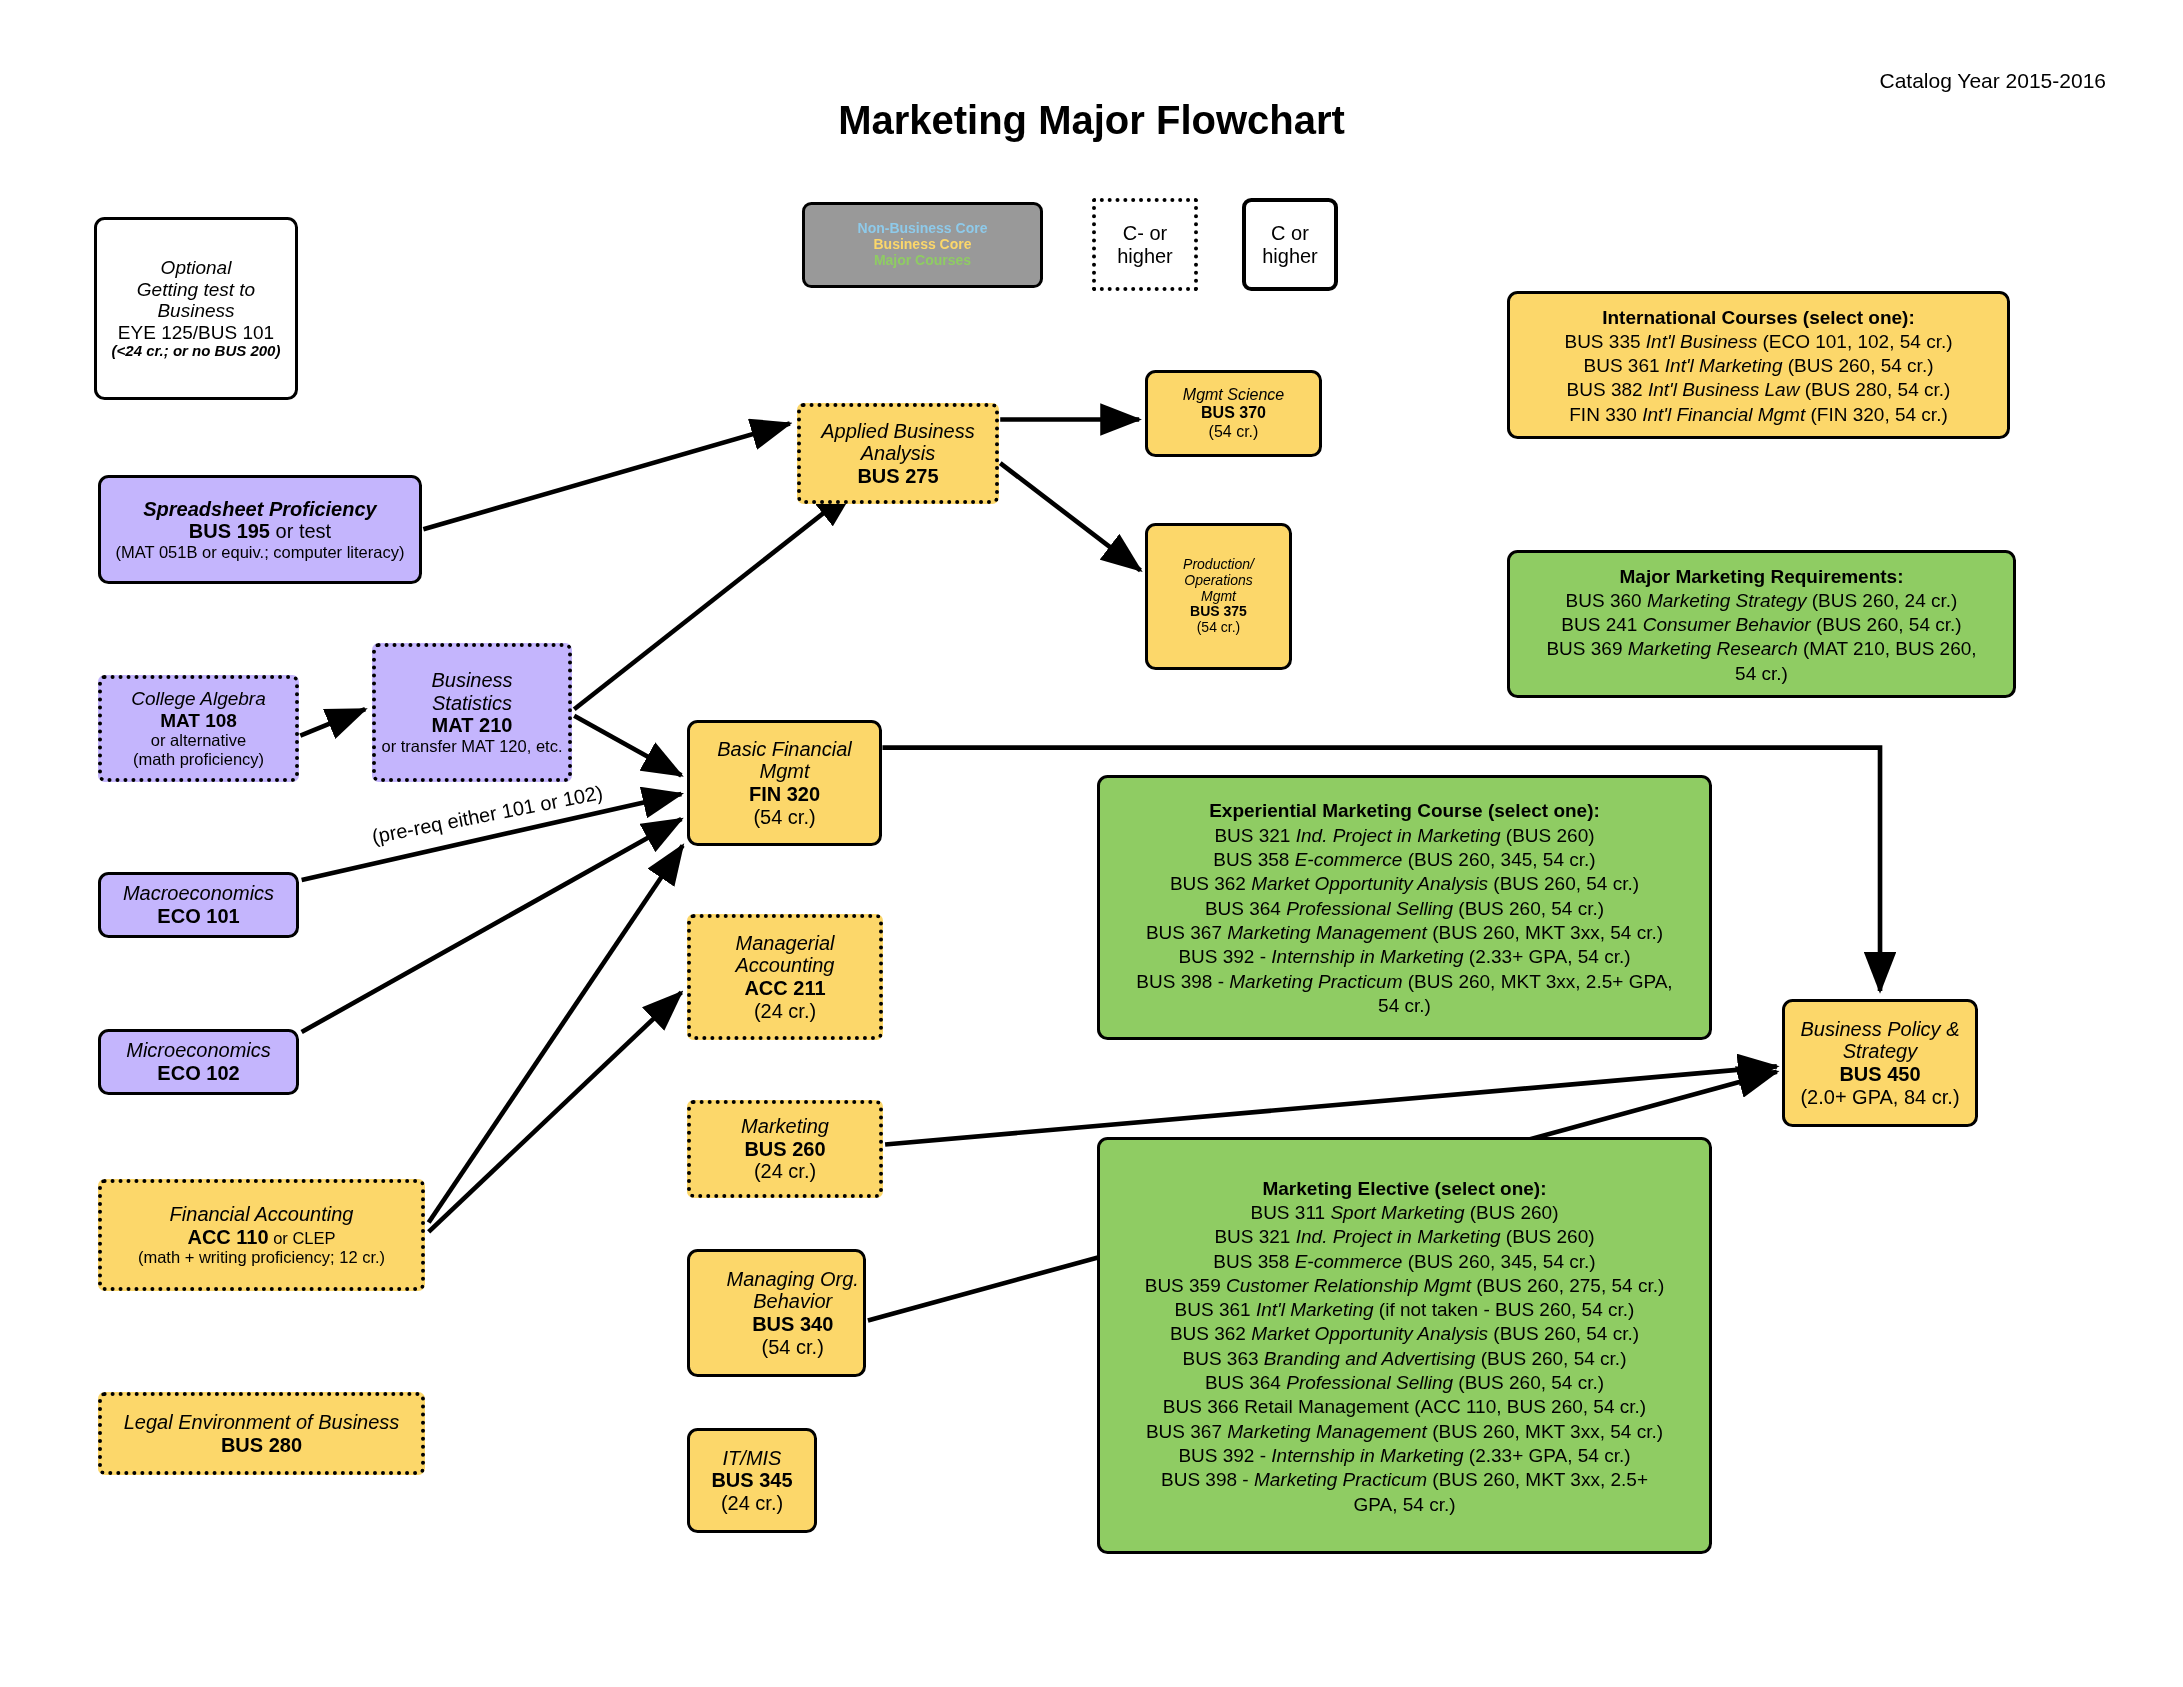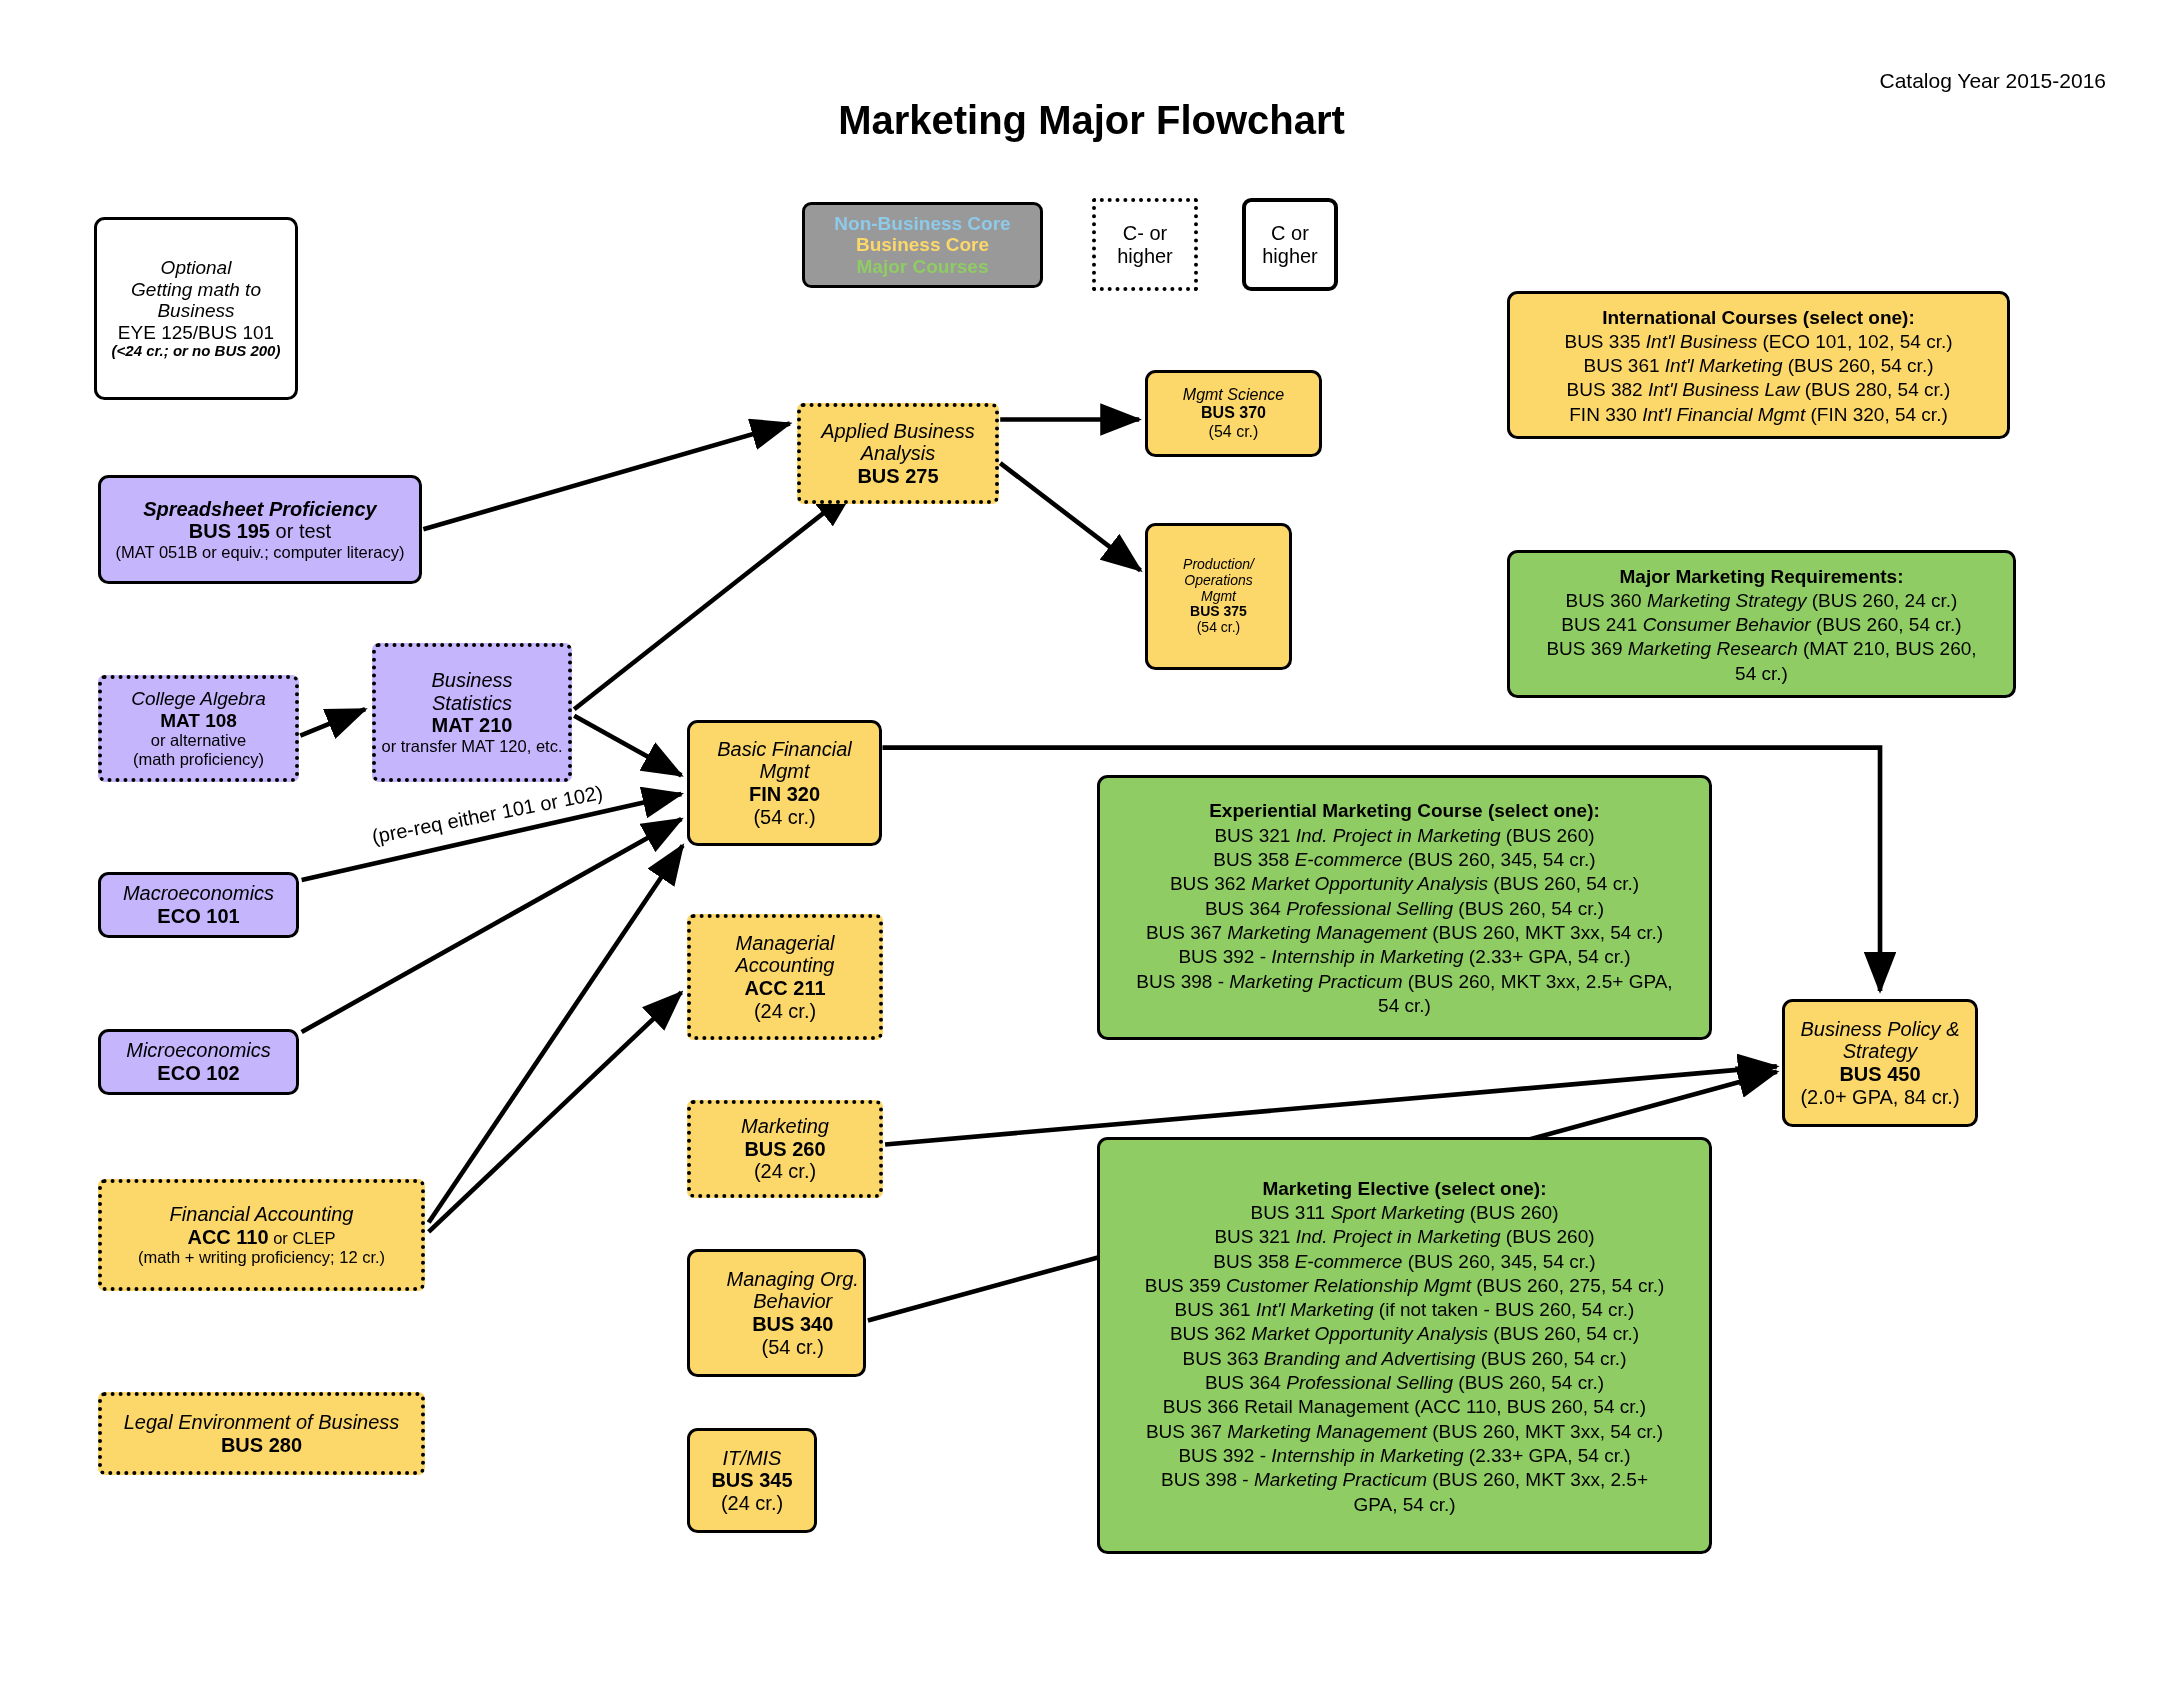--- a/index.html
+++ b/index.html
@@ -66,21 +66,21 @@
     position: absolute;
     right: 77px; top: 69px;
     font-size: 21px;
     z-index: 6;
   }
 
   
   #legend {
     left: 802px; top: 202px; width: 241px; height: 86px;
     border-radius: 9.3px;
-    font-size: 19px; font-weight: bold;
+    font-size: 14px; font-weight: bold;
     justify-content: center;
     padding: 0;
   }
   #legend .lg1 { color: #8ECAEA; }
   #legend .lg2 { color: #FCD76A; }
   #legend .lg3 { color: #8FCC63; }
 
   #key-cminus { left: 1092px; top: 198px; width: 106px; height: 93px;
     border: 4.6px dotted #000; border-radius: 2.6px; font-size: 20px; background:#fff; }
   #key-c      { left: 1242px; top: 198px; width: 96px; height: 93px;
@@ -186,21 +186,21 @@
     <span class="ln">C- or</span>
     <span class="ln">higher</span>
   </div>
   <div id="key-c" class="node white">
     <span class="ln">C or</span>
     <span class="ln">higher</span>
   </div>
 
   <div id="n-optional" class="node white">
     <span class="ln it">Optional</span>
-    <span class="ln it">Getting math to</span>
+    <span class="ln it">Getting test to</span>
     <span class="ln it">Business</span>
     <span class="ln">EYE 125/BUS 101</span>
     <span class="ln xs it bd">(&lt;24 cr.; or no BUS 200)</span>
   </div>
 
   <div id="n-bus195" class="node blue">
     <span class="ln bdit">Spreadsheet Proficiency</span>
     <span class="ln"><b>BUS 195</b><span> or test</span></span>
     <span class="ln sm">(MAT 051B or equiv.; computer literacy)</span>
   </div>

